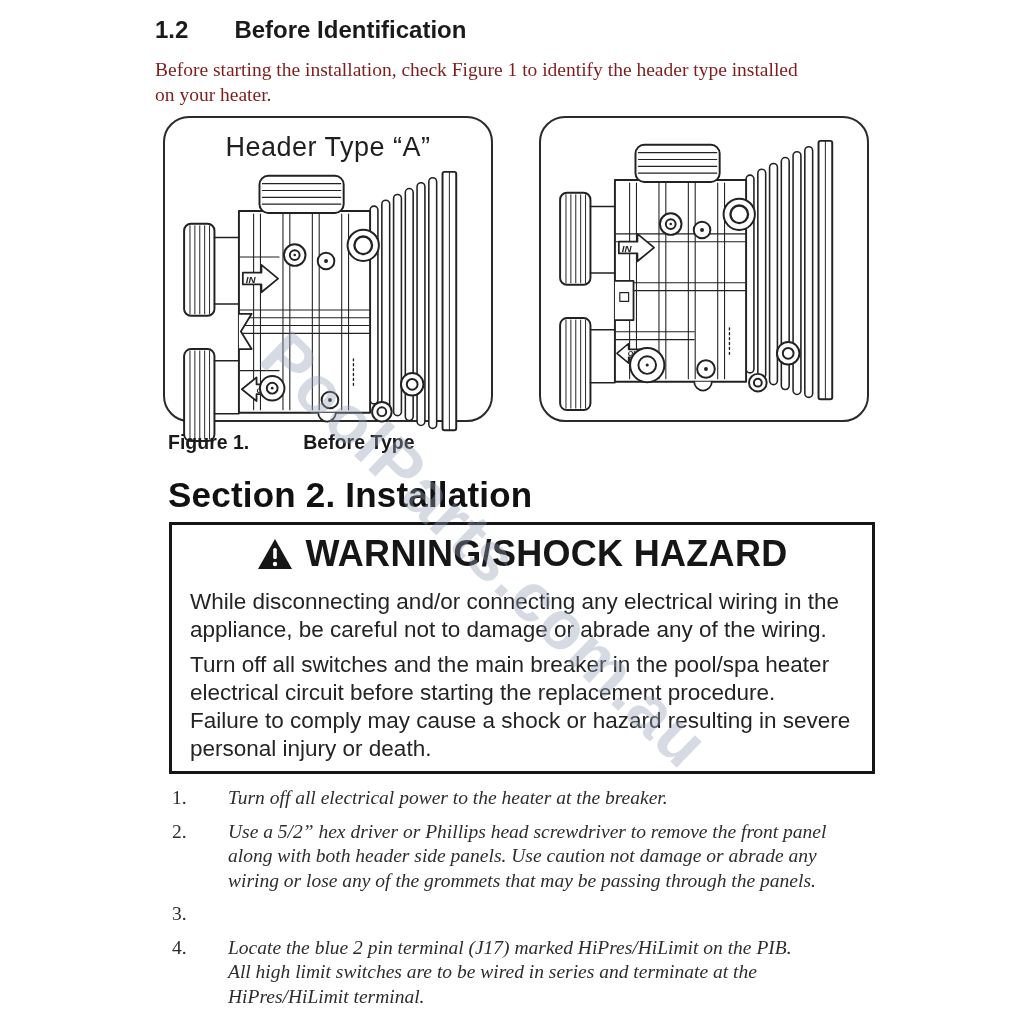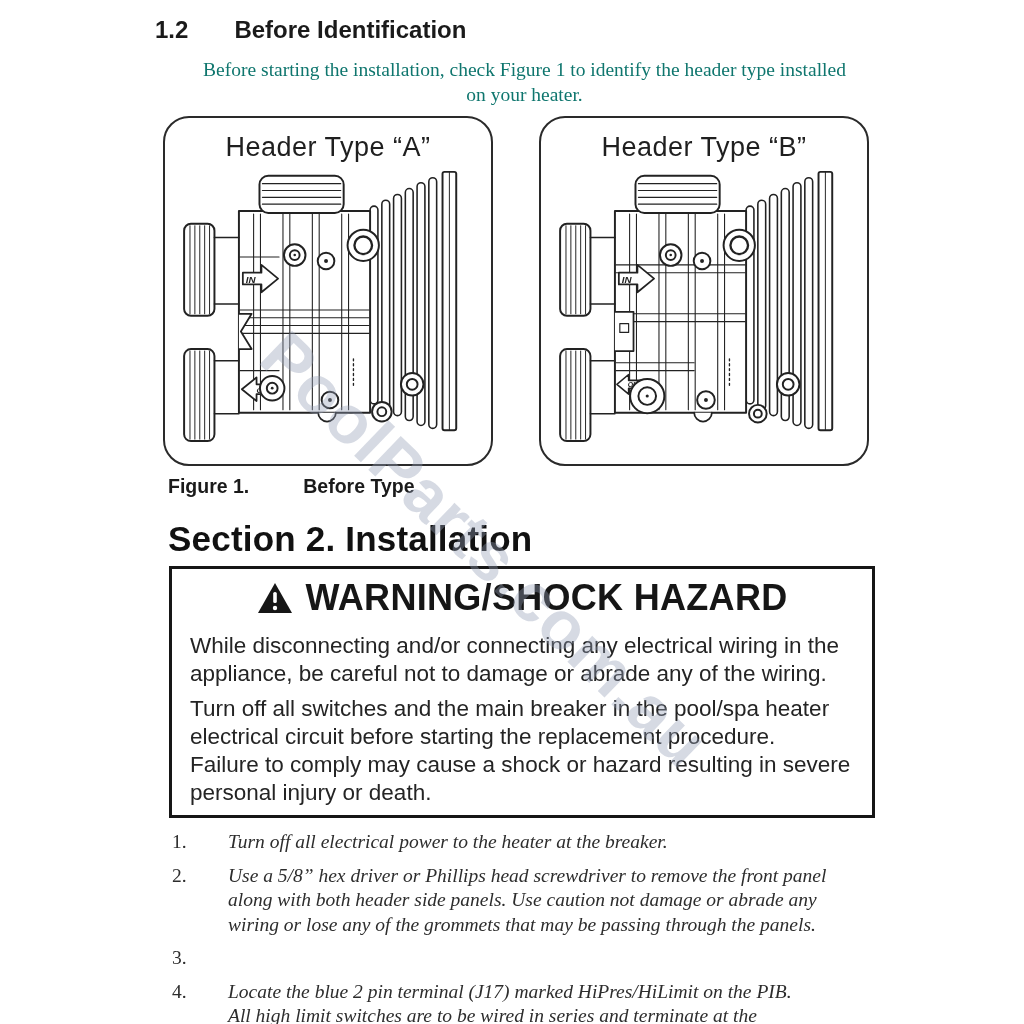--- a/index.html
+++ b/index.html
@@ -5,23 +5,23 @@
   html,body{margin:0;padding:0;background:#fff;}
   body{width:1024px;height:1024px;overflow:hidden;position:relative;
        font-family:"Liberation Sans",sans-serif;color:#1c1c1c;}
   .page{position:relative;width:1024px;height:1024px;box-sizing:border-box;
         padding:12px 130px 0 155px;background:#fff;}
   .watermark{position:absolute;left:300px;top:316px;transform:rotate(44deg);
         transform-origin:0 0;font-size:68px;font-weight:bold;letter-spacing:1px;
         color:rgba(146,158,182,0.38);white-space:nowrap;z-index:9;pointer-events:none;}
   .h-row{display:flex;gap:46px;font-weight:bold;font-size:24px;margin:4px 0 0;color:#1a1a1a;}
   .intro{font-family:"Liberation Serif",serif;font-size:19.5px;line-height:25px;
-         margin:13px 0 0;white-space:pre-line;color:#0f766e;text-align:center;}
+         margin:13px 0 0;white-space:pre-line;color:#7f1d1d;}
   .figs{display:flex;gap:46px;margin:9px 0 0 8px;}
-  .figbox{width:330px;height:350px;border:2.5px solid #2a2a2a;border-radius:26px;
+  .figbox{width:330px;height:306px;border:2.5px solid #2a2a2a;border-radius:26px;
           box-sizing:border-box;padding-top:14px;text-align:center;background:#fff;}
   .figtitle{font-size:27px;color:#1f1f1f;letter-spacing:.5px;}
   .figbox svg{display:block;margin:4px auto 0;width:302px;height:278px;}
   .caption{display:flex;gap:54px;font-weight:bold;font-size:19.5px;margin:9px 0 0 13px;color:#1a1a1a;}
   .sec2{font-size:35px;margin:21px 0 0 13px;font-weight:bold;letter-spacing:.2px;color:#111;}
   .warnbox{width:706px;border:3px solid #161616;margin:7px 0 0 14px;box-sizing:border-box;
            padding:8px 16px 8px;background:#fff;}
   .warn-head{display:flex;align-items:center;justify-content:center;gap:13px;
            font-size:36px;font-weight:bold;letter-spacing:.3px;color:#161616;}
   .warnp{font-size:22.5px;line-height:28px;margin:7px 0 0 2px;white-space:pre-line;color:#242424;}
@@ -93,21 +93,20 @@
             <circle cx="205" cy="250" r="4.5"></circle>
           <circle cx="236" cy="222" r="11.5" fill="#fff"></circle>
             <circle cx="236" cy="222" r="5.5"></circle>
           <path d="M176 196 V224" stroke-width="1.4" stroke-dasharray="2 3"></path>
           <path d="M140 251 a9 9 0 0 0 18 0" fill="#fff" stroke-width="1.8"></path>
         </g>
       </svg>
     </div>
 
     <div class="figbox">
-      <div class="figtitle">Header Type “B”</div>
       <svg class="dwg" viewBox="0 0 300 284">
         <g fill="none" stroke="#222" stroke-width="2" stroke-linejoin="round" stroke-linecap="round">
           <rect x="267" y="5" width="14" height="264" rx="2" fill="#fff"></rect>
           <line x1="274" y1="5" x2="274" y2="269" stroke-width="1"></line>
           <rect x="193" y="40" width="8" height="202" rx="4" stroke-width="1.6" fill="#fff"></rect>
           <rect x="205" y="34" width="8" height="214" rx="4" stroke-width="1.6" fill="#fff"></rect>
           <rect x="217" y="28" width="8" height="226" rx="4" stroke-width="1.6" fill="#fff"></rect>
           <rect x="229" y="22" width="8" height="237" rx="4" stroke-width="1.6" fill="#fff"></rect>
           <rect x="241" y="16" width="8" height="248" rx="4" stroke-width="1.6" fill="#fff"></rect>
           <rect x="253" y="11" width="8" height="256" rx="4" stroke-width="1.6" fill="#fff"></rect>
@@ -175,21 +174,21 @@
 personal injury or death.</p>
   </div>
 
   <ol class="steps">
     <li>
       <span class="num">1.</span>
       <span class="txt">Turn off all electrical power to the heater at the breaker.</span>
     </li>
     <li>
       <span class="num">2.</span>
-      <span class="txt">Use a 5/8” hex driver or Phillips head screwdriver to remove the front panel
+      <span class="txt">Use a 5/2” hex driver or Phillips head screwdriver to remove the front panel
 along with both header side panels. Use caution not damage or abrade any
 wiring or lose any of the grommets that may be passing through the panels.</span>
     </li>
     <li>
       <span class="num">3.</span>
     </li>
     <li>
       <span class="num">4.</span>
       <span class="txt">Locate the blue 2 pin terminal (J17) marked HiPres/HiLimit on the PIB.
 All high limit switches are to be wired in series and terminate at the

